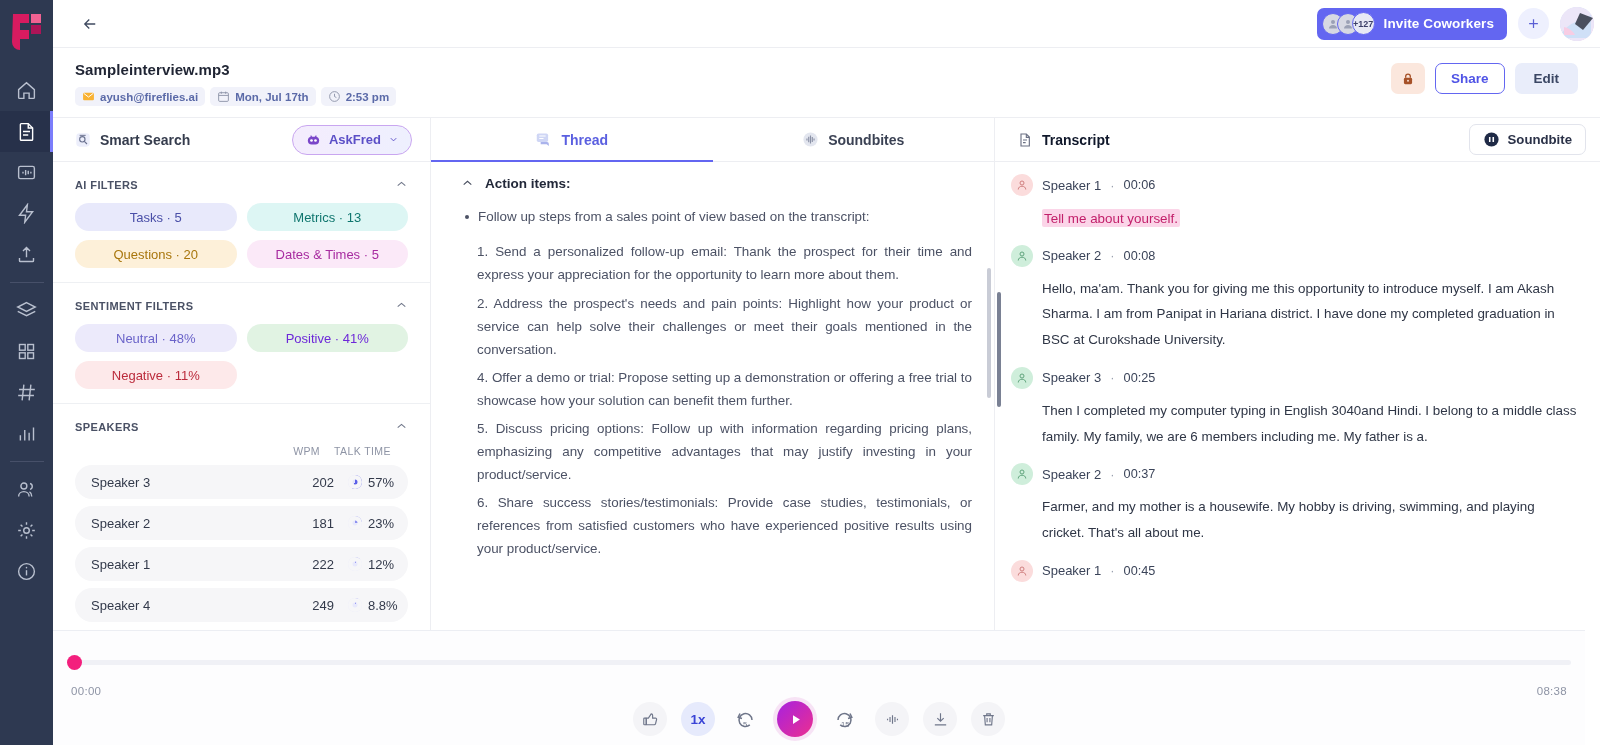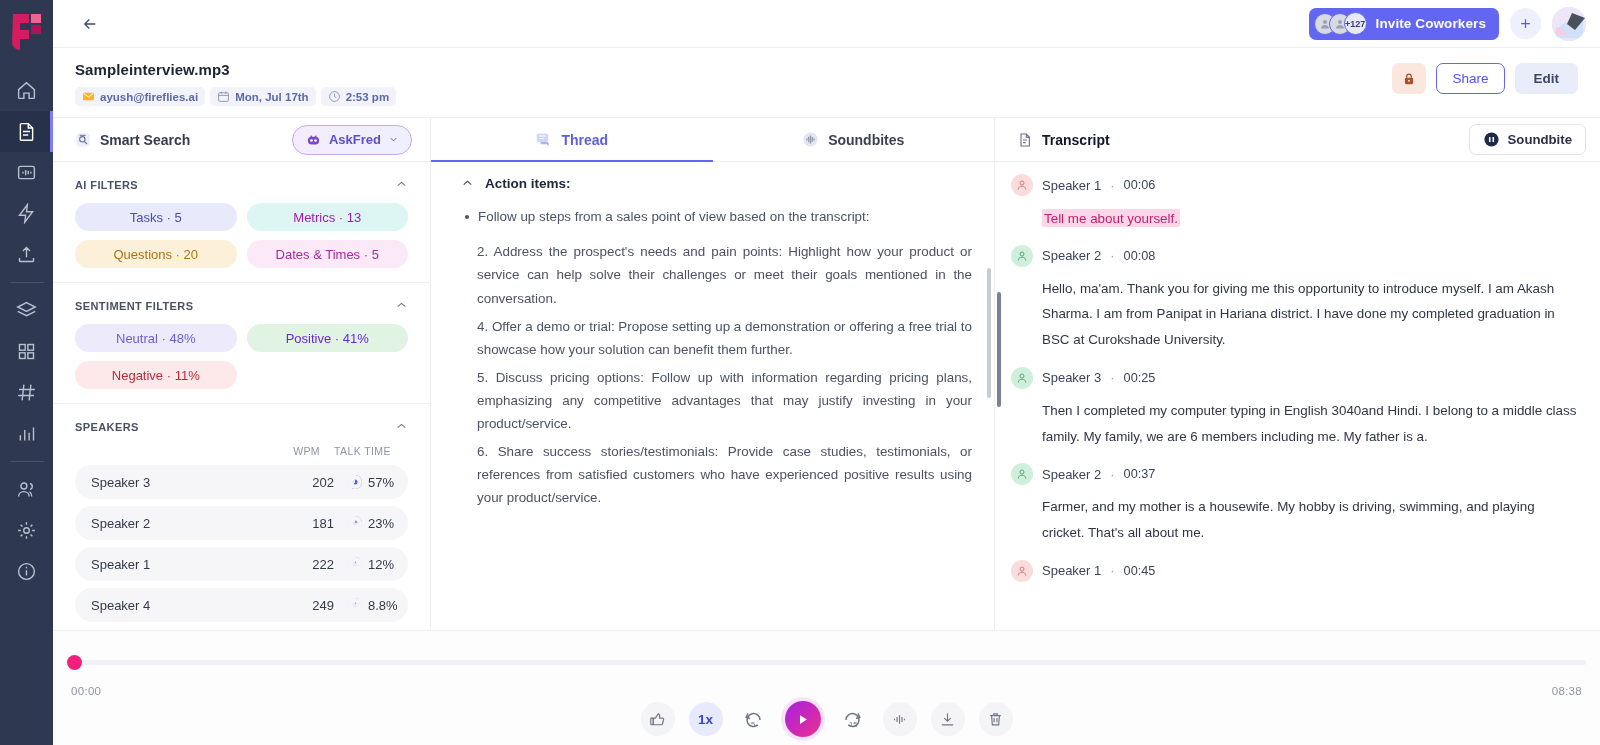--- a/index.html
+++ b/index.html
@@ -29,21 +29,21 @@
     content: ""; position: absolute; right: 0; top: 0; width: 3px; height: 100%;
     background: #7b7dfb;
   }
   .rail-sep { width: 34px; height: 1px; background: #475069; margin: 7px 0; }
 
   
   .main { flex: 1; display: flex; flex-direction: column; min-width: 0; height:745px; background:#fff;}
 
   
   .topbar {
-    height: 48px; display: flex; align-items: center; padding: 0 14px 0 22px;
+    height: 48px; display: flex; align-items: center; padding: 0 6px 0 22px;
     border-bottom: 1px solid #edeef2; flex: 0 0 48px; background:#fff;
   }
   .back-btn { width: 30px; height: 30px; display: flex; align-items: center; justify-content: center; cursor: pointer;}
   .back-btn svg { width: 18px; height: 18px; stroke: #3f4a60; fill:none; stroke-width:1.7;}
   .topbar-right { margin-left: auto; display: flex; align-items: center; gap: 11px; }
   .invite-btn {
     height: 32px; background: #6366f1; border-radius: 7px; display: flex; align-items: center;
     padding: 0 13px 0 5px; gap: 9px; cursor: pointer;
   }
   .avatars { display: flex; align-items:center; }
@@ -81,21 +81,21 @@
   }
   .meta-chip svg { width: 13px; height: 13px; }
   .title-right { margin-left: auto; display: flex; align-items: center; gap: 10px; padding-top: 2px;}
   .lock-btn {
     width: 34px; height: 31px; border-radius: 7px; background: #fbe7dd;
     display: flex; align-items: center; justify-content: center; cursor: pointer;
   }
   .lock-btn svg { width: 14px; height: 16px; }
   .share-btn {
     height: 31px; min-width: 67px; border: 1.6px solid #6366f1; border-radius: 7px;
-    color: #5054e6; font-size: 13.5px; font-weight: normal; background:#fff;
+    color: #5054e6; font-size: 13.5px; font-weight: bold; background:#fff;
     display: flex; align-items: center; justify-content: center; padding: 0 15px; cursor: pointer;
   }
   .edit-btn {
     height: 31px; border-radius: 7px; background: #e9edfa; color: #3b4764;
     font-size: 13.5px; font-weight: bold; display: flex; align-items: center; justify-content: center;
     padding: 0 19px; cursor: pointer;
   }
   .search-box {
     width: 338px; height: 32px; border: 1px solid #dcdfe8; border-radius: 7px;
     display: flex; align-items: center; padding: 0 11px; background:#fff;
@@ -215,21 +215,21 @@
   .sp-avatar svg { width: 12px; height: 12px; }
   .utt-name { font-size: 13px; color: #3c4considerations; }
   .utt-name { font-size: 13px; color: #3b4459; }
   .utt-dot { font-size: 13px; color: #9aa0af; }
   .utt-time { font-size: 12.7px; color: #3b4459; }
   .utt-text { font-size: 13.4px; color: #2f3646; line-height: 1.92; padding-left: 31px; }
   .hl { background: #fbd5e8; color: #c21f6a; padding: 1.5px 2px; border-radius: 2px; }
 
   
   .player {
-    position: absolute; left: 53px; bottom: 0; right: 0; height: 115px;
+    position: absolute; left: 53px; bottom: 0; right: 15px; height: 115px;
     background: #fdfdfe; border-top: 1px solid #eceef3; display: flex; flex-direction: column;
   }
   .waveform { position: relative; height: 42px; margin: 12px 14px 0 14px; }
   .wave-line { position: absolute; left: 0; right: 0; top: 17px; height: 5px; background: #f0f1f6; border-radius: 3px; }
   .playhead { position: absolute; left: 0; top: 12px; width: 15px; height: 15px; border-radius: 50%; background: #f31f7d; cursor: pointer;}
   .times { display: flex; padding: 0 18px; font-size: 11.5px; color: #8e94a5; letter-spacing:.3px;}
   .time-end { margin-left: auto; }
   .controls { flex:1; display: flex; align-items: center; justify-content: center; gap: 14px; margin-top: -4px;}
   .ctl {
     width: 34px; height: 34px; border-radius: 50%; background: #f4f4f7;
@@ -449,21 +449,21 @@
             <div class="sec-head">
               <span class="sec-title">AI FILTERS</span>
               <svg class="caret" viewBox="0 0 24 24">
                   <path d="M5 14l7-6 7 6"></path>
                 </svg>
             </div>
             <div class="chips">
               <div class="chip" style="background:#e8e9fb;color:#4a4fa8">
                   <span>Tasks · 5</span>
                 </div>
-              <div class="chip" style="background:#ddf6f4;color:#a21caf">
+              <div class="chip" style="background:#ddf6f4;color:#0f766e">
                   <span>Metrics · 13</span>
                 </div>
               <div class="chip" style="background:#fdf0d9;color:#a8760c">
                   <span>Questions · 20</span>
                 </div>
               <div class="chip" style="background:#fbe9f8;color:#a72ba0">
                   <span>Dates &amp; Times · 5</span>
                 </div>
             </div>
           </div>
@@ -560,20 +560,21 @@
           <div class="ai-head">
             <svg class="caret2" viewBox="0 0 24 24">
                 <path d="M5 14l7-6 7 6"></path>
               </svg>
             <span class="ai-title">Action items:</span>
           </div>
           <div class="bullet-row">
             <span class="bullet-dot"></span>
             <span class="bullet-text">Follow up steps from a sales point of view based on the transcript:</span>
           </div>
+          <div class="para">1. Send a personalized follow-up email: Thank the prospect for their time and express your appreciation for the opportunity to learn more about them.</div>
           <div class="para">2. Address the prospect's needs and pain points: Highlight how your product or service can help solve their challenges or meet their goals mentioned in the conversation.</div>
           <div class="para">4. Offer a demo or trial: Propose setting up a demonstration or offering a free trial to showcase how your solution can benefit them further.</div>
           <div class="para">5. Discuss pricing options: Follow up with information regarding pricing plans, emphasizing any competitive advantages that may justify investing in your product/service.</div>
           <div class="para">6. Share success stories/testimonials: Provide case studies, testimonials, or references from satisfied customers who have experienced positive results using your product/service.</div>
           <div class="thread-scrollbar"></div>
         </div>
 
         <div class="comment-bar">
           <input type="text" placeholder="Make a comment" style="">
           <div class="globe-btn">

